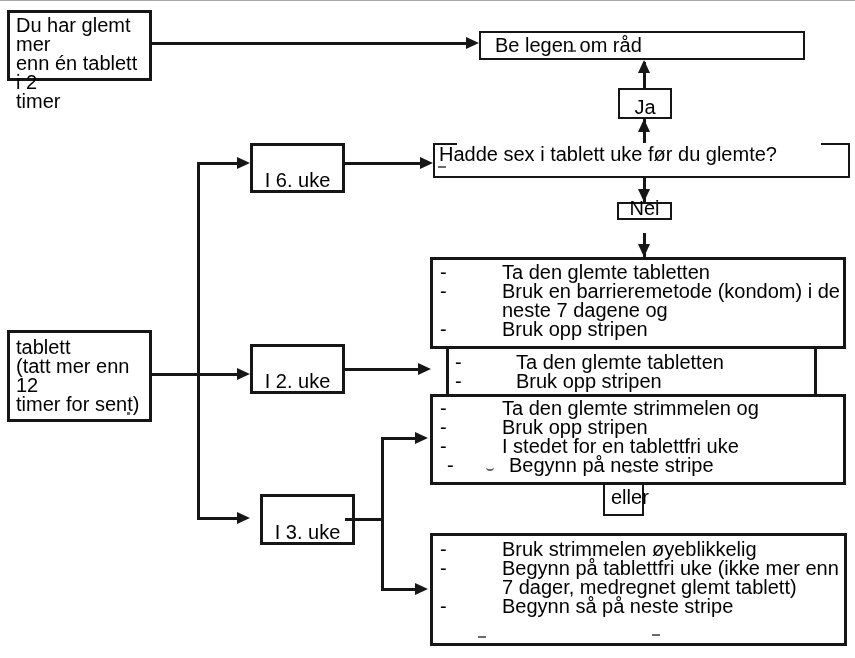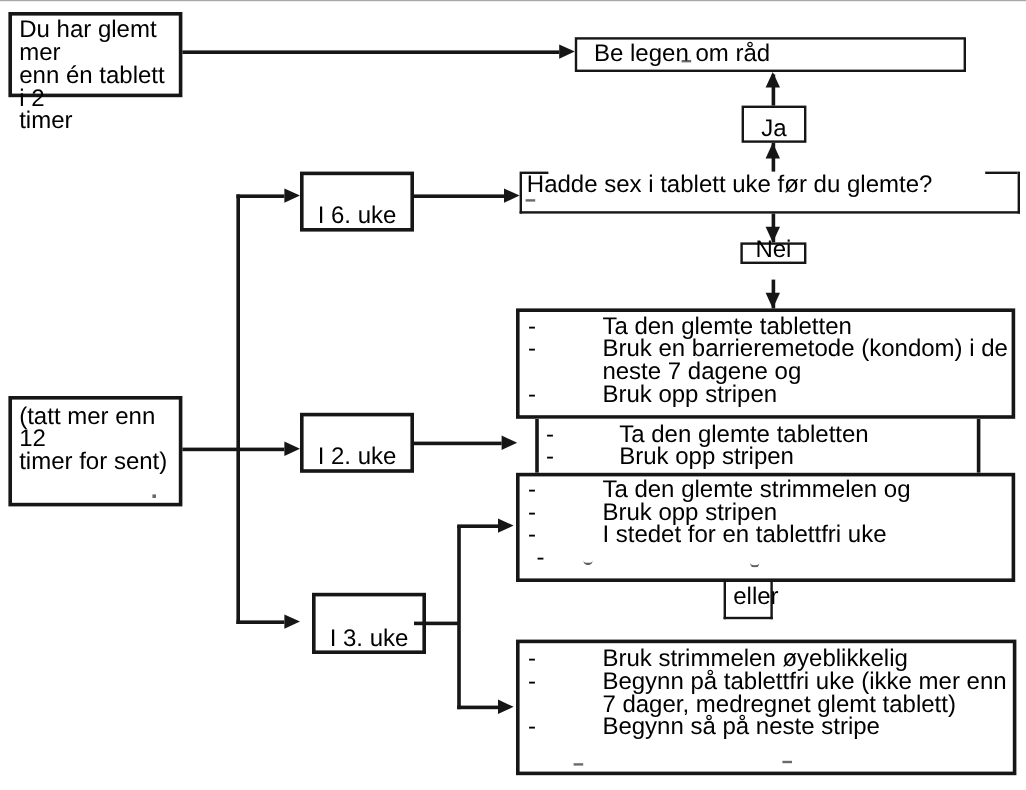--- a/index.html
+++ b/index.html
@@ -76,20 +76,21 @@
     <div class="stub tl"></div>
     <div class="stub tr"></div>
     <div>Hadde sex i tablett uke før du glemte?</div>
   </div>
 
   <div class="box thin center" style="left:617px;top:202px;width:55px;height:18px;">
     <span>Nei</span>
   </div>
 
   <div class="box pad" style="left:7px;top:330px;width:145px;height:92px;padding-top:5px;">
+    <div>tablett</div>
     <div>(tatt mer enn 12</div>
     <div>timer for sent)</div>
   </div>
 
   <div class="box center" style="left:250px;top:143px;width:95px;height:50px;">
     <span>I 6. uke</span>
   </div>
 
   <div class="box center" style="left:250px;top:344px;width:95px;height:50px;">
     <span>I 2. uke</span>
@@ -133,20 +134,21 @@
     <div class="brow">
       <span class="bdash">-</span>
       <span class="btxt">Bruk opp stripen</span>
     </div>
     <div class="brow">
       <span class="bdash">-</span>
       <span class="btxt">I stedet for en tablettfri uke</span>
     </div>
     <div class="brow" style="padding-left:7px;">
       <span class="bdash">-</span>
+      <span class="btxt">Begynn på neste stripe</span>
     </div>
   </div>
 
   <div class="box thin open-top" style="left:603px;top:485px;width:41px;height:31px;padding:3px 0 0 6px;">
     <span>eller</span>
   </div>
 
   <div class="box" style="left:430px;top:533px;width:417px;height:113px;padding-top:4px;">
     <div class="brow">
       <span class="bdash">-</span>

